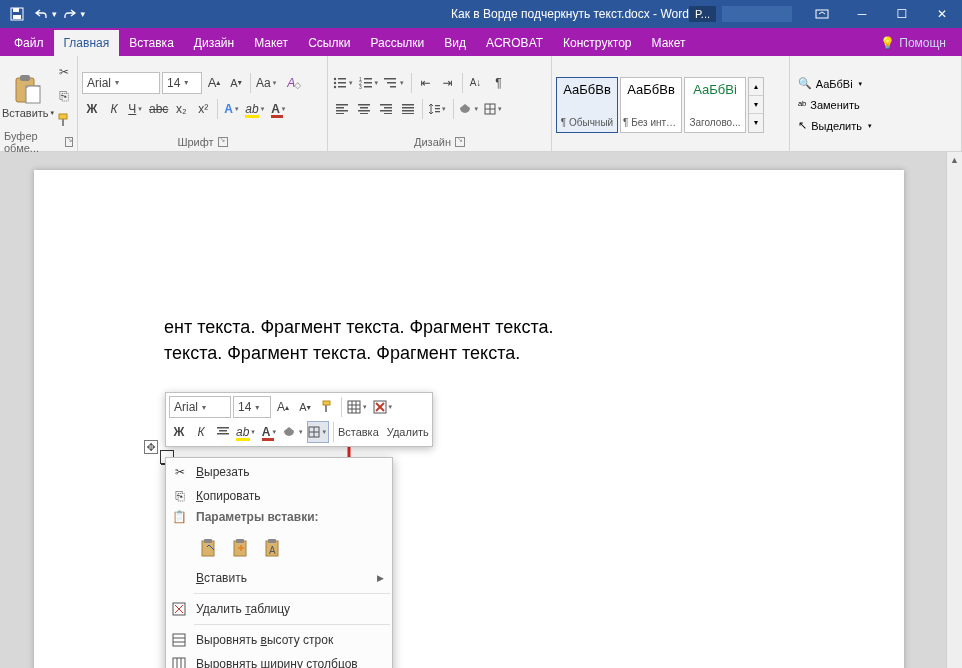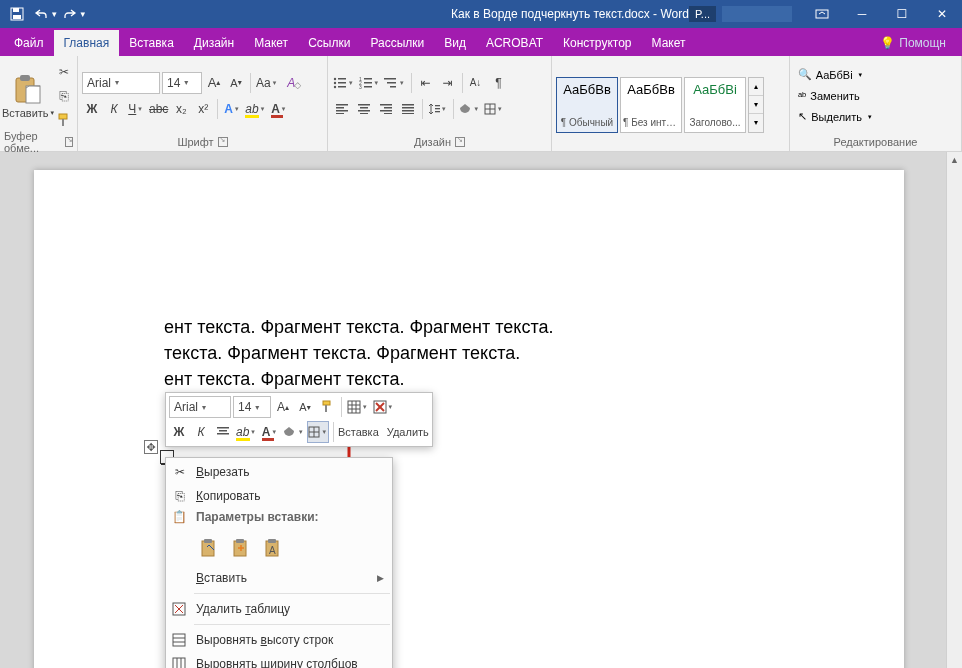--- a/index.html
+++ b/index.html
@@ -384,32 +384,28 @@
             <span>ᵃᵇ</span>
             <span>Заменить</span>
           </div>
         <div class="edit-item">
             <span>↖</span>
             <span>Выделить</span>
             <span style="font-size:7px;margin-left:2px">▾</span>
           </div>
       </div>
     </div>
-    <div class="rgroup-label">
-        <span>Редактирование</span>
-      </div>
   </div>
 </div>
 
 <div class="document">
   <div class="page">
     <div class="body-text">
       <div>ент текста. Фрагмент текста. Фрагмент текста.</div>
       <div>текста. Фрагмент текста. Фрагмент текста.</div>
-      <div>ент текста. Фрагмент текста.</div>
     </div>
   </div>
 
   <div class="table-handle">✥</div>
   <div class="tiny-cell"></div>
 
   <div class="mini-toolbar">
     <div class="mini-row">
       <div class="combo" style="width:62px">
           <span>Arial</span>

